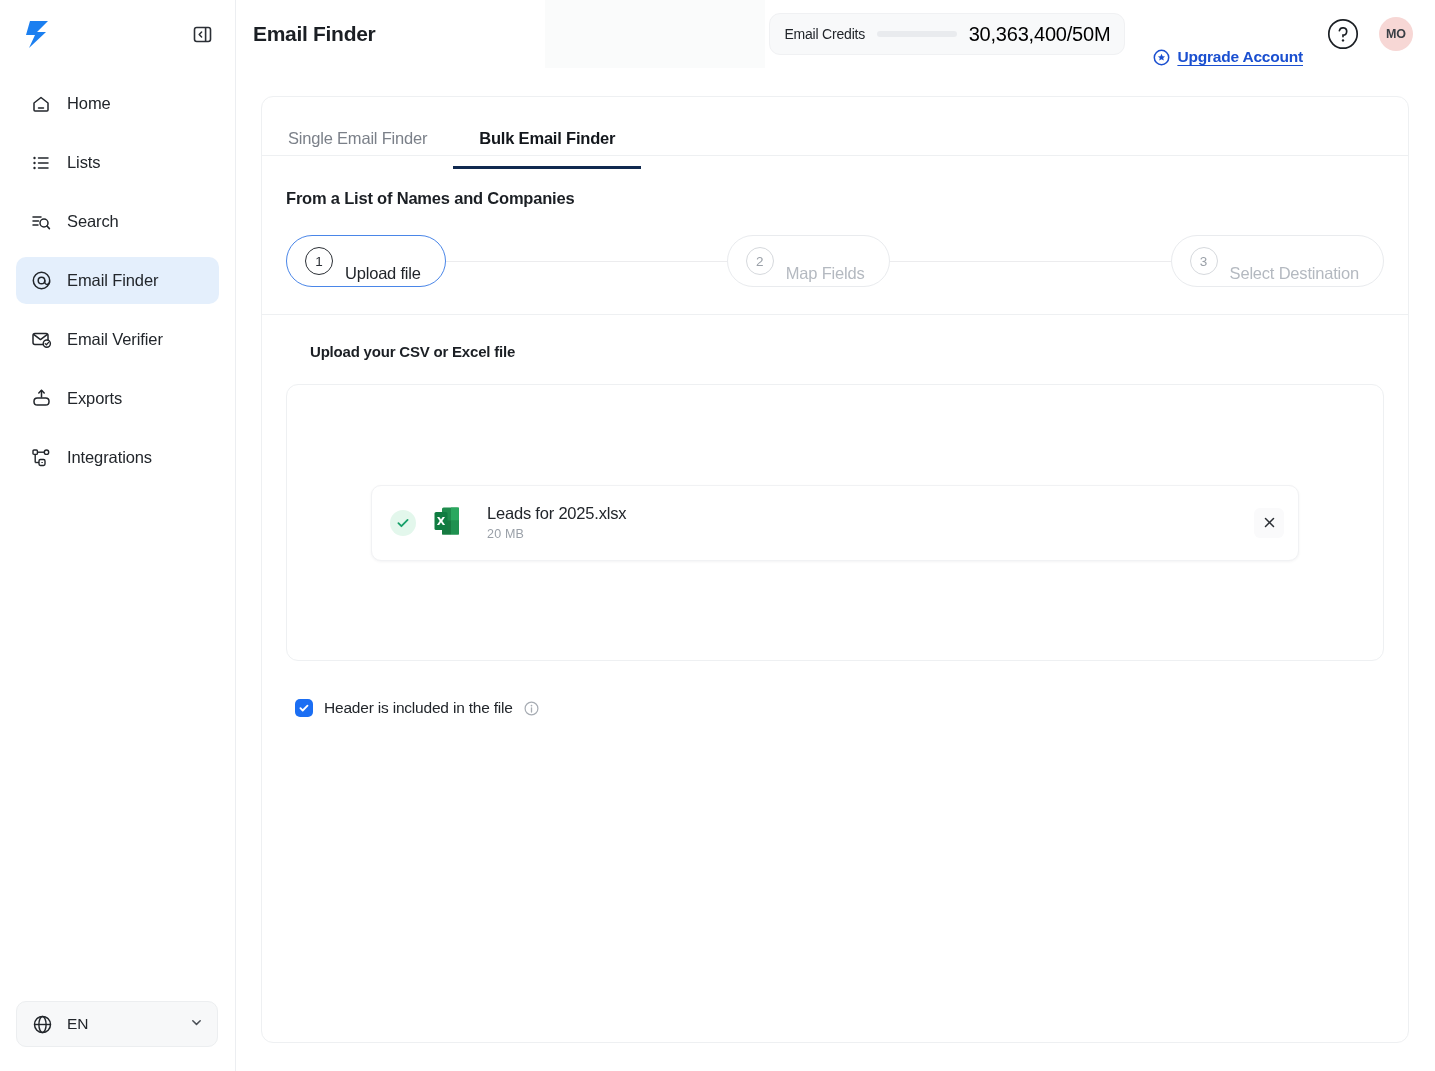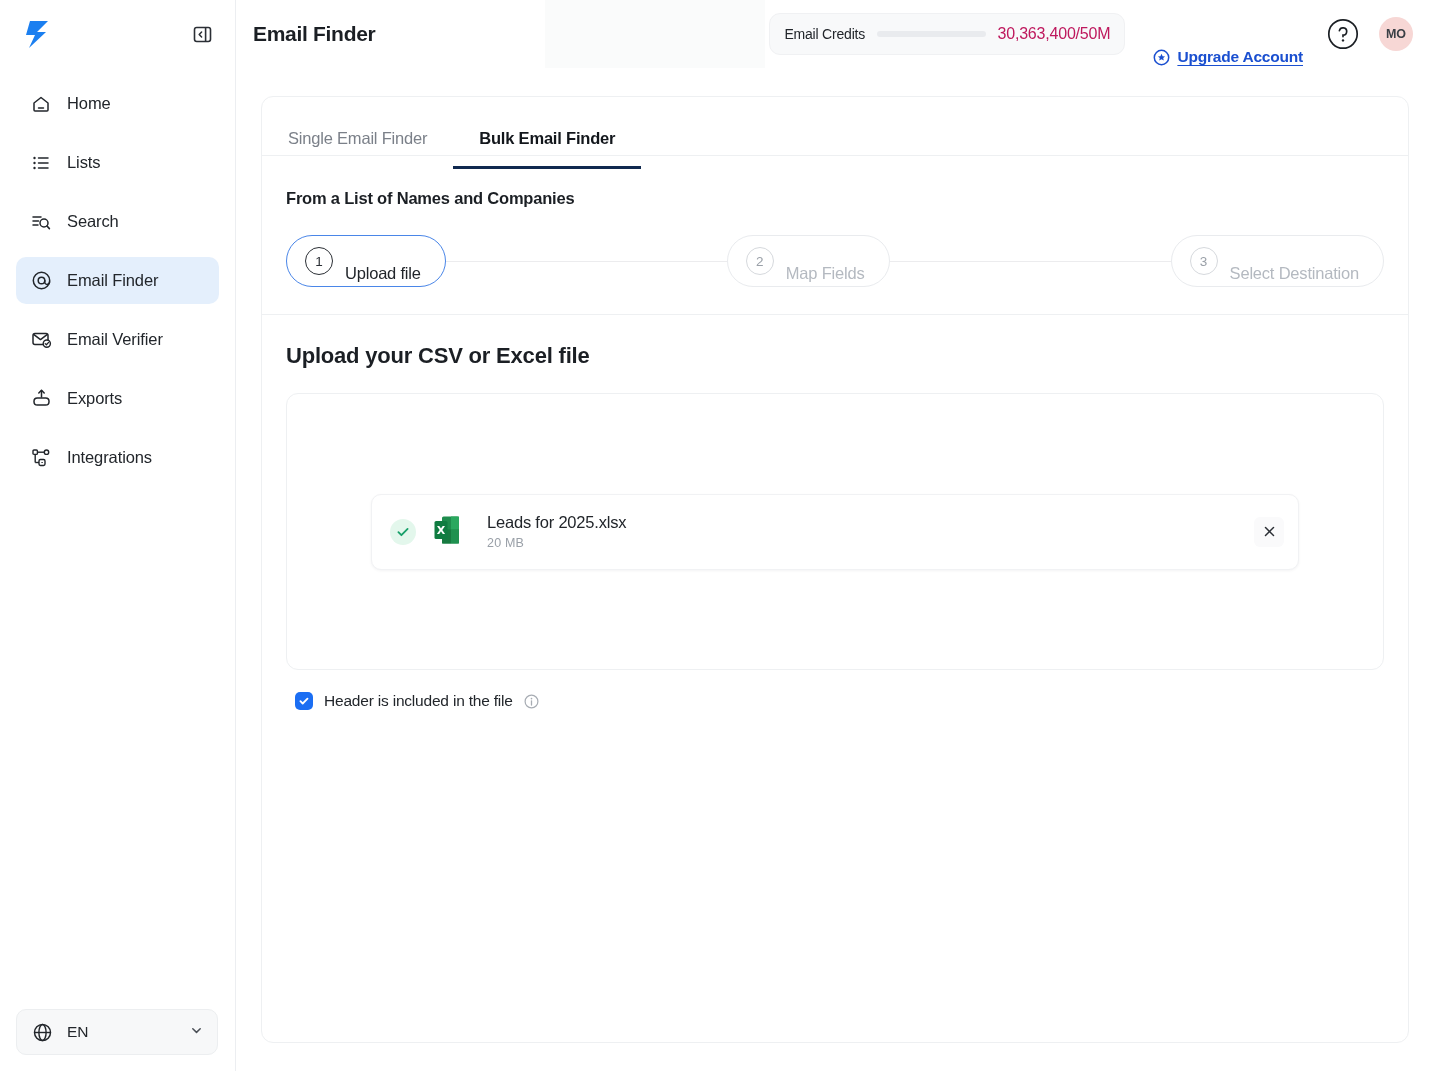--- a/index.html
+++ b/index.html
@@ -39,21 +39,21 @@
     color: #22262b;
     font-size: 16.5px;
     cursor: pointer;
     letter-spacing: -0.1px;
   }
   .nav-item.active {
     background: #e4effc;
   }
   .nav-icon { width: 22px; height: 22px; display: flex; align-items: center; justify-content: center; flex: 0 0 22px;}
   .lang-select {
-    position: absolute; left: 16px; bottom: 16px;
+    position: absolute; left: 16px; bottom: 24px;
     width: 202px; height: 46px;
     background: #f7f8f9;
     border: 1px solid #eceef0;
     border-radius: 10px;
     display: flex; align-items: center; gap: 14px;
     padding: 0 14px;
     font-size: 15.5px; color: #22262b;
     cursor: pointer;
   }
   .lang-chev { margin-left: auto; }
@@ -85,21 +85,21 @@
     border-radius: 11px;
     display: flex; align-items: center; gap: 12px;
     padding: 0 14px;
   }
   .credits-label { font-size: 14px; color: #22262b; letter-spacing: -0.2px; white-space: nowrap;}
   .credits-track {
     flex: 1 1 auto; height: 6px; border-radius: 4px; background: #e9ebee;
     position: relative; overflow: hidden;
   }
   .credits-fill { height: 100%; border-radius: 4px; background: #16a46b; }
-  .credits-value { font-size: 16px; color: #be185d; white-space: nowrap; letter-spacing: -0.2px;}
+  .credits-value { font-size: 20px; color: #000000; white-space: nowrap; letter-spacing: -0.2px;}
   .upgrade {
     display: flex; align-items: center; gap: 7px;
     margin-left: 28px;
     color: #1a4fd0; font-size: 15.5px; font-weight: bold;
     text-decoration: underline; text-underline-offset: 3px;
     cursor: pointer; white-space: nowrap;
     letter-spacing: -0.2px;
   }
   .help-btn { margin-left: 24px; cursor: pointer; display:flex; }
   .avatar {
@@ -152,21 +152,21 @@
     border: 1px solid #d6d9dd;
     display: flex; align-items: center; justify-content: center;
     font-size: 13.5px; color: #9aa0a8;
   }
   .step.active .step-num { border-color: #2b2f35; color: #2b2f35; }
   .step-label { font-size: 16.5px; color: #b4b9c0; letter-spacing: -0.2px; margin-top: 24px;}
   .step.active .step-label { color: #22262b; }
   .connector { flex: 1 1 auto; height: 1px; background: #ececee; }
 
   .upload-body { padding: 28px 24px 0 24px; }
-  .upload-title { font-size: 22px; font-weight: bold; color: #1b1f24; letter-spacing: -0.2px; }
+  .upload-title { font-size: 15px; font-weight: bold; color: #1b1f24; letter-spacing: -0.2px; margin-left: 24px; }
   .dropzone {
     margin-top: 24px;
     height: 277px;
     border: 1px solid #eef0f2;
     border-radius: 12px;
     display: flex; align-items: center; justify-content: center;
     cursor: pointer;
   }
   .file-row {
     width: 928px; height: 76px;
@@ -186,21 +186,21 @@
   .file-meta { margin-left: 26px; display: flex; flex-direction: column; gap: 4px;}
   .file-name { font-size: 16.5px; color: #22262b; letter-spacing: -0.2px;}
   .file-size { font-size: 12.5px; color: #9aa0a8; letter-spacing: 0.2px;}
   .file-remove {
     margin-left: auto; width: 30px; height: 30px;
     background: #fafafb; border-radius: 6px;
     display: flex; align-items: center; justify-content: center;
     cursor: pointer;
   }
   .header-check-row {
-    margin-top: 22px; display: flex; align-items: center; gap: 11px;
+    margin-top: 38px; display: flex; align-items: center; gap: 11px;
     padding-left: 9px;
   }
   .checkbox {
     width: 18px; height: 18px; border-radius: 5px; background: #1b6ef3;
     display: flex; align-items: center; justify-content: center;
     cursor: pointer; flex: 0 0 18px;
   }
   .check-label { font-size: 15.5px; color: #22262b; letter-spacing: -0.2px;}
   .info-icon { display: flex; cursor: pointer; }
 </style>

